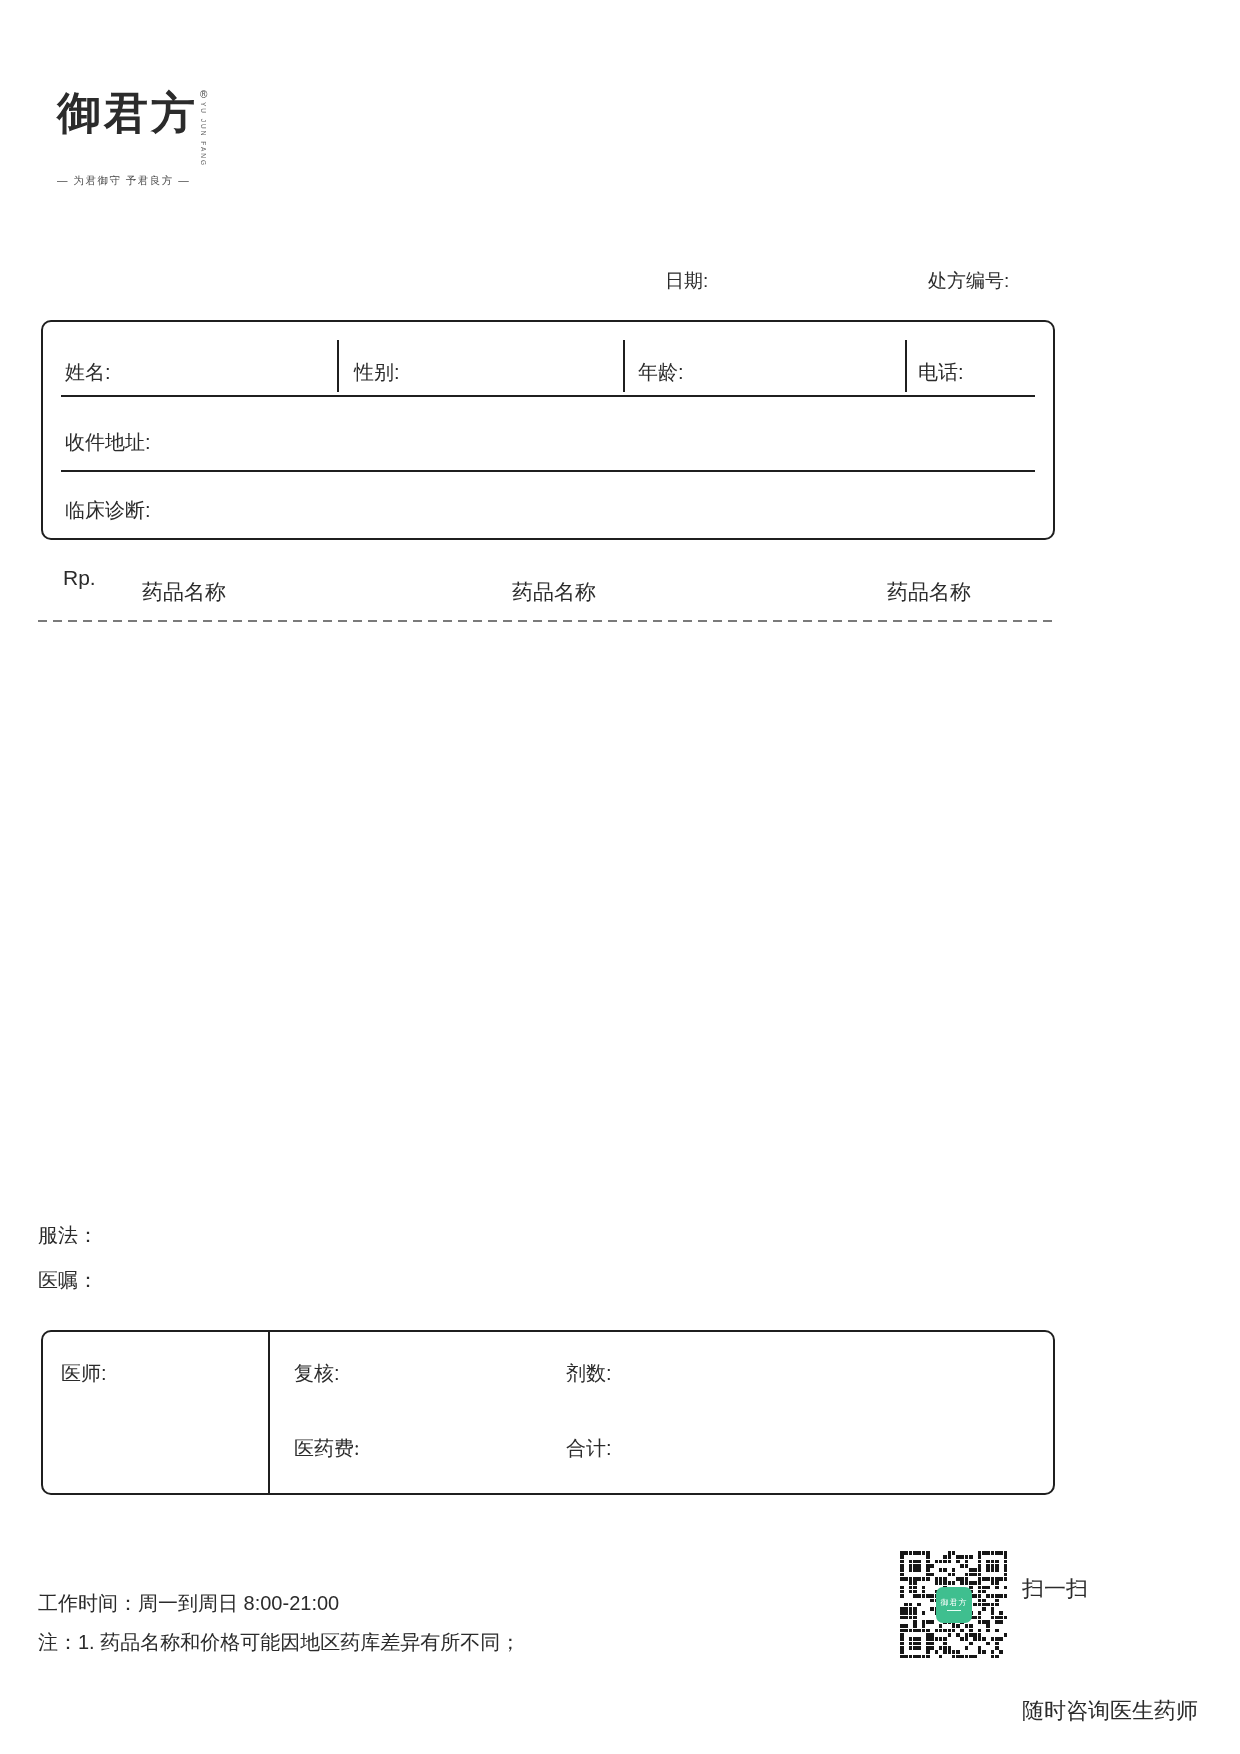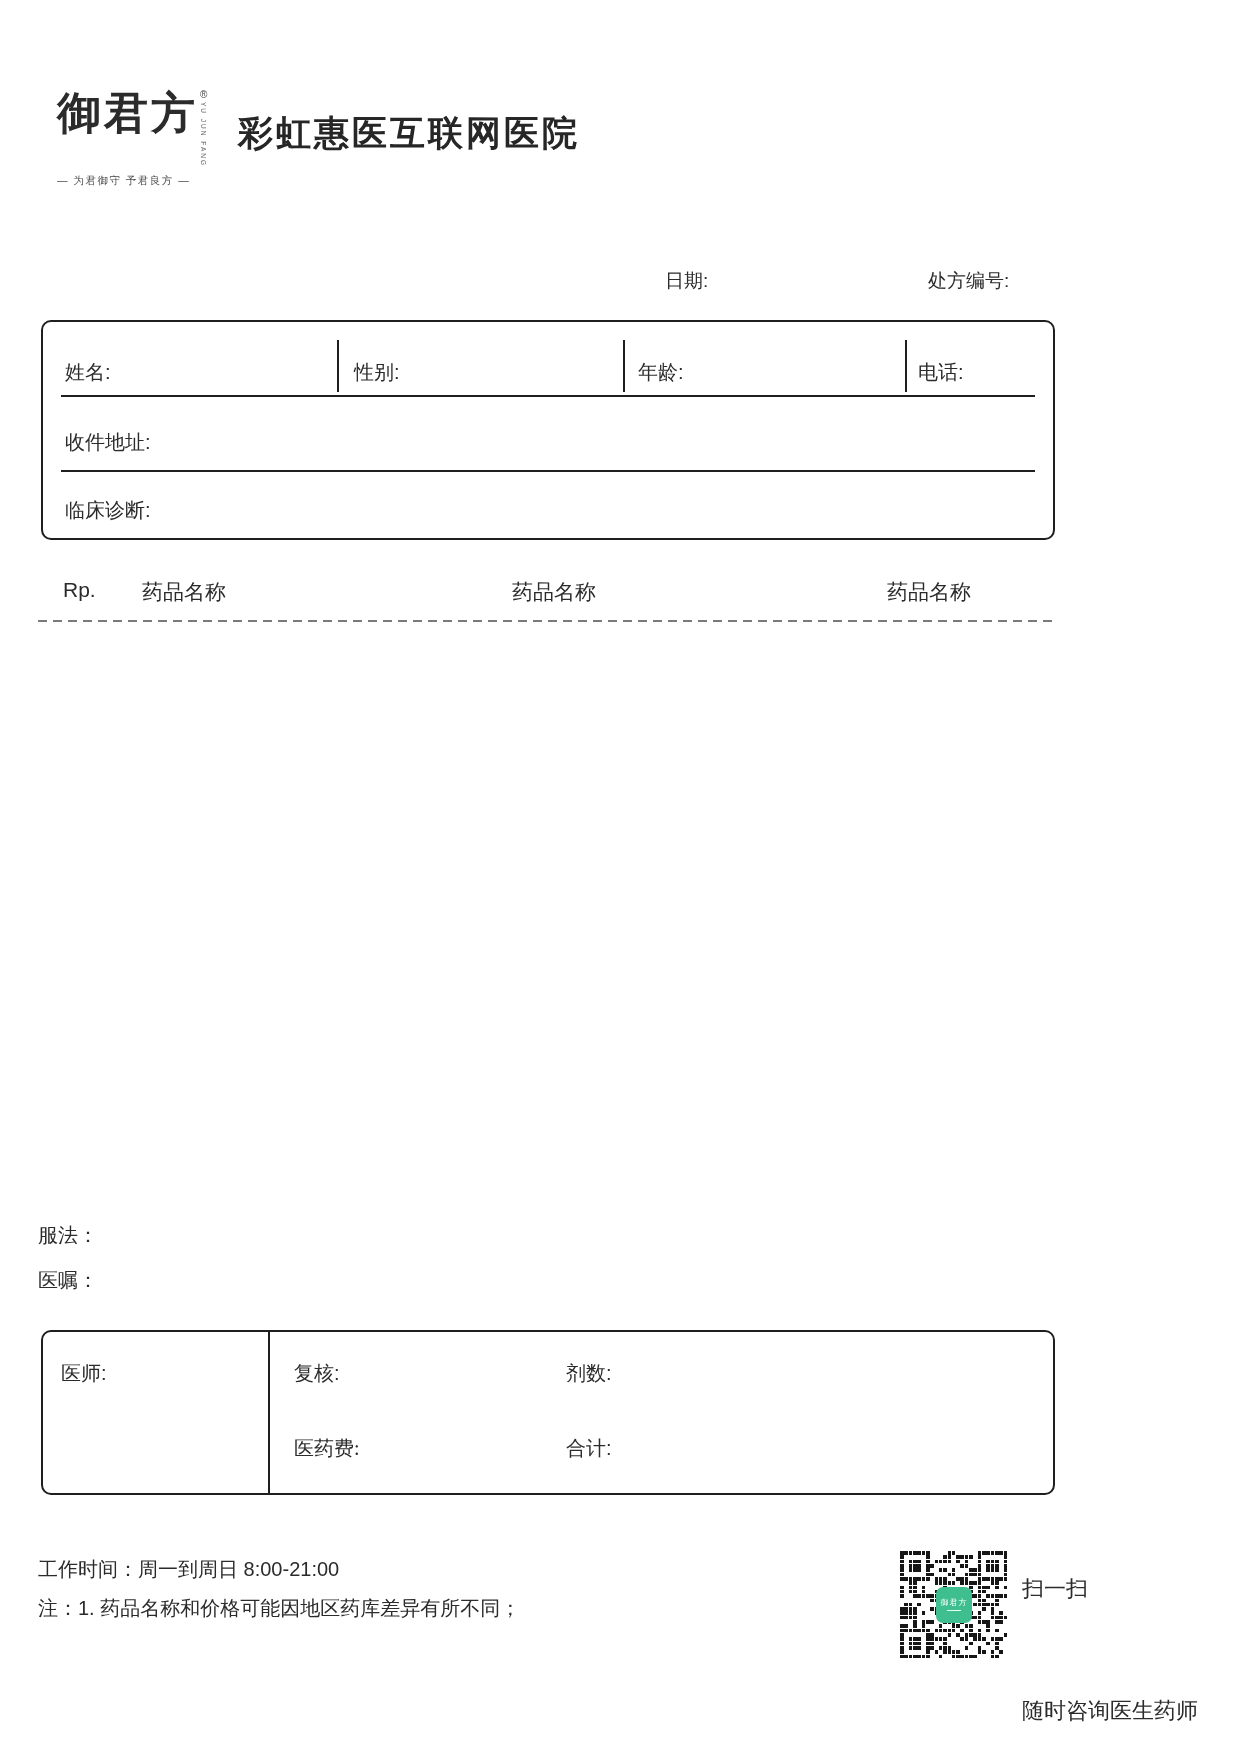--- a/index.html
+++ b/index.html
@@ -33,21 +33,21 @@
   .vdiv{position:absolute;width:2px;background:#1f1f1f;}
   .hline{position:absolute;height:2px;background:#1f1f1f;}
   
   .rp-label{font-size:21px;color:#2b2b2b;}
   .drug-col{font-size:21px;color:#2b2b2b;}
   .dashed-sep{
     height:2px;
     background:repeating-linear-gradient(90deg,#7a7a7a 0 9px,transparent 9px 15px);
   }
   
-  .footer-text{font-size:20px;color:#2b2b2b;white-space:nowrap;}
+  .footer-text{font-size:20px;color:#2b2b2b;white-space:nowrap;margin-top:34px;}
   .qr-box{width:108px;height:108px;background:#ffffff;}
   .qr-badge{
     position:absolute;left:36px;top:36px;width:36px;height:36px;background:#3fbf8f;
     border-radius:7px;z-index:5;display:flex;flex-direction:column;align-items:center;justify-content:center;
   }
   .qr-badge-text{color:#ffffff;font-size:8px;letter-spacing:1px;line-height:1;white-space:nowrap;}
   .qr-badge-line{width:14px;height:1px;background:#e8fff5;margin-top:3px;}
   .scan-title{font-size:22px;color:#2b2b2b;white-space:nowrap;}
   .scan-sub{font-size:22px;color:#2b2b2b;white-space:nowrap;}
 </style>
@@ -59,40 +59,39 @@
   <div class="abs" style="left:57px;top:90px;">
     <div class="logo-row">
       <span class="logo-chars">御君方</span>
       <span class="reg-col">
         <span class="reg-mark">®</span>
         <span class="logo-vert">YU JUN FANG</span>
       </span>
     </div>
     <div class="logo-tagline">— 为君御守 予君良方 —</div>
   </div>
-  <div class="abs hospital-title" style="left:238px;top:110px;">彩虹惠医互联网医院</div>
 
   <div class="abs notice" style="left:665px;top:268px;">日期:</div>
   <div class="abs notice" style="left:928px;top:268px;">处方编号:</div>
 
   <div class="abs form-box" style="left:41px;top:320px;width:1014px;height:220px;">
     <span class="abs field-label" style="left:22px;top:37px;">姓名:</span>
     <span class="abs field-label" style="left:311px;top:37px;">性别:</span>
     <span class="abs field-label" style="left:595px;top:37px;">年龄:</span>
     <span class="abs field-label" style="left:875px;top:37px;">电话:</span>
     <span class="vdiv" style="left:294px;top:18px;height:52px;"></span>
     <span class="vdiv" style="left:580px;top:18px;height:52px;"></span>
     <span class="vdiv" style="left:862px;top:18px;height:52px;"></span>
     <span class="hline" style="left:18px;right:18px;top:73px;"></span>
     <span class="abs field-label" style="left:22px;top:107px;">收件地址:</span>
     <span class="hline" style="left:18px;right:18px;top:148px;"></span>
     <span class="abs field-label" style="left:22px;top:175px;">临床诊断:</span>
   </div>
 
-  <span class="abs rp-label" style="left:63px;top:578px;">Rp.</span>
+  <span class="abs rp-label" style="left:63px;top:566px;">Rp.</span>
   <span class="abs drug-col" style="left:142px;top:578px;">药品名称</span>
   <span class="abs drug-col" style="left:512px;top:578px;">药品名称</span>
   <span class="abs drug-col" style="left:887px;top:578px;">药品名称</span>
   <div class="abs dashed-sep" style="left:38px;top:620px;width:1020px;"></div>
 
   <div class="abs field-label" style="left:38px;top:1222px;">服法：</div>
   <div class="abs field-label" style="left:38px;top:1267px;">医嘱：</div>
 
   <div class="abs form-box" style="left:41px;top:1330px;width:1014px;height:165px;">
     <span class="vdiv" style="left:225px;top:0;bottom:0;"></span>

